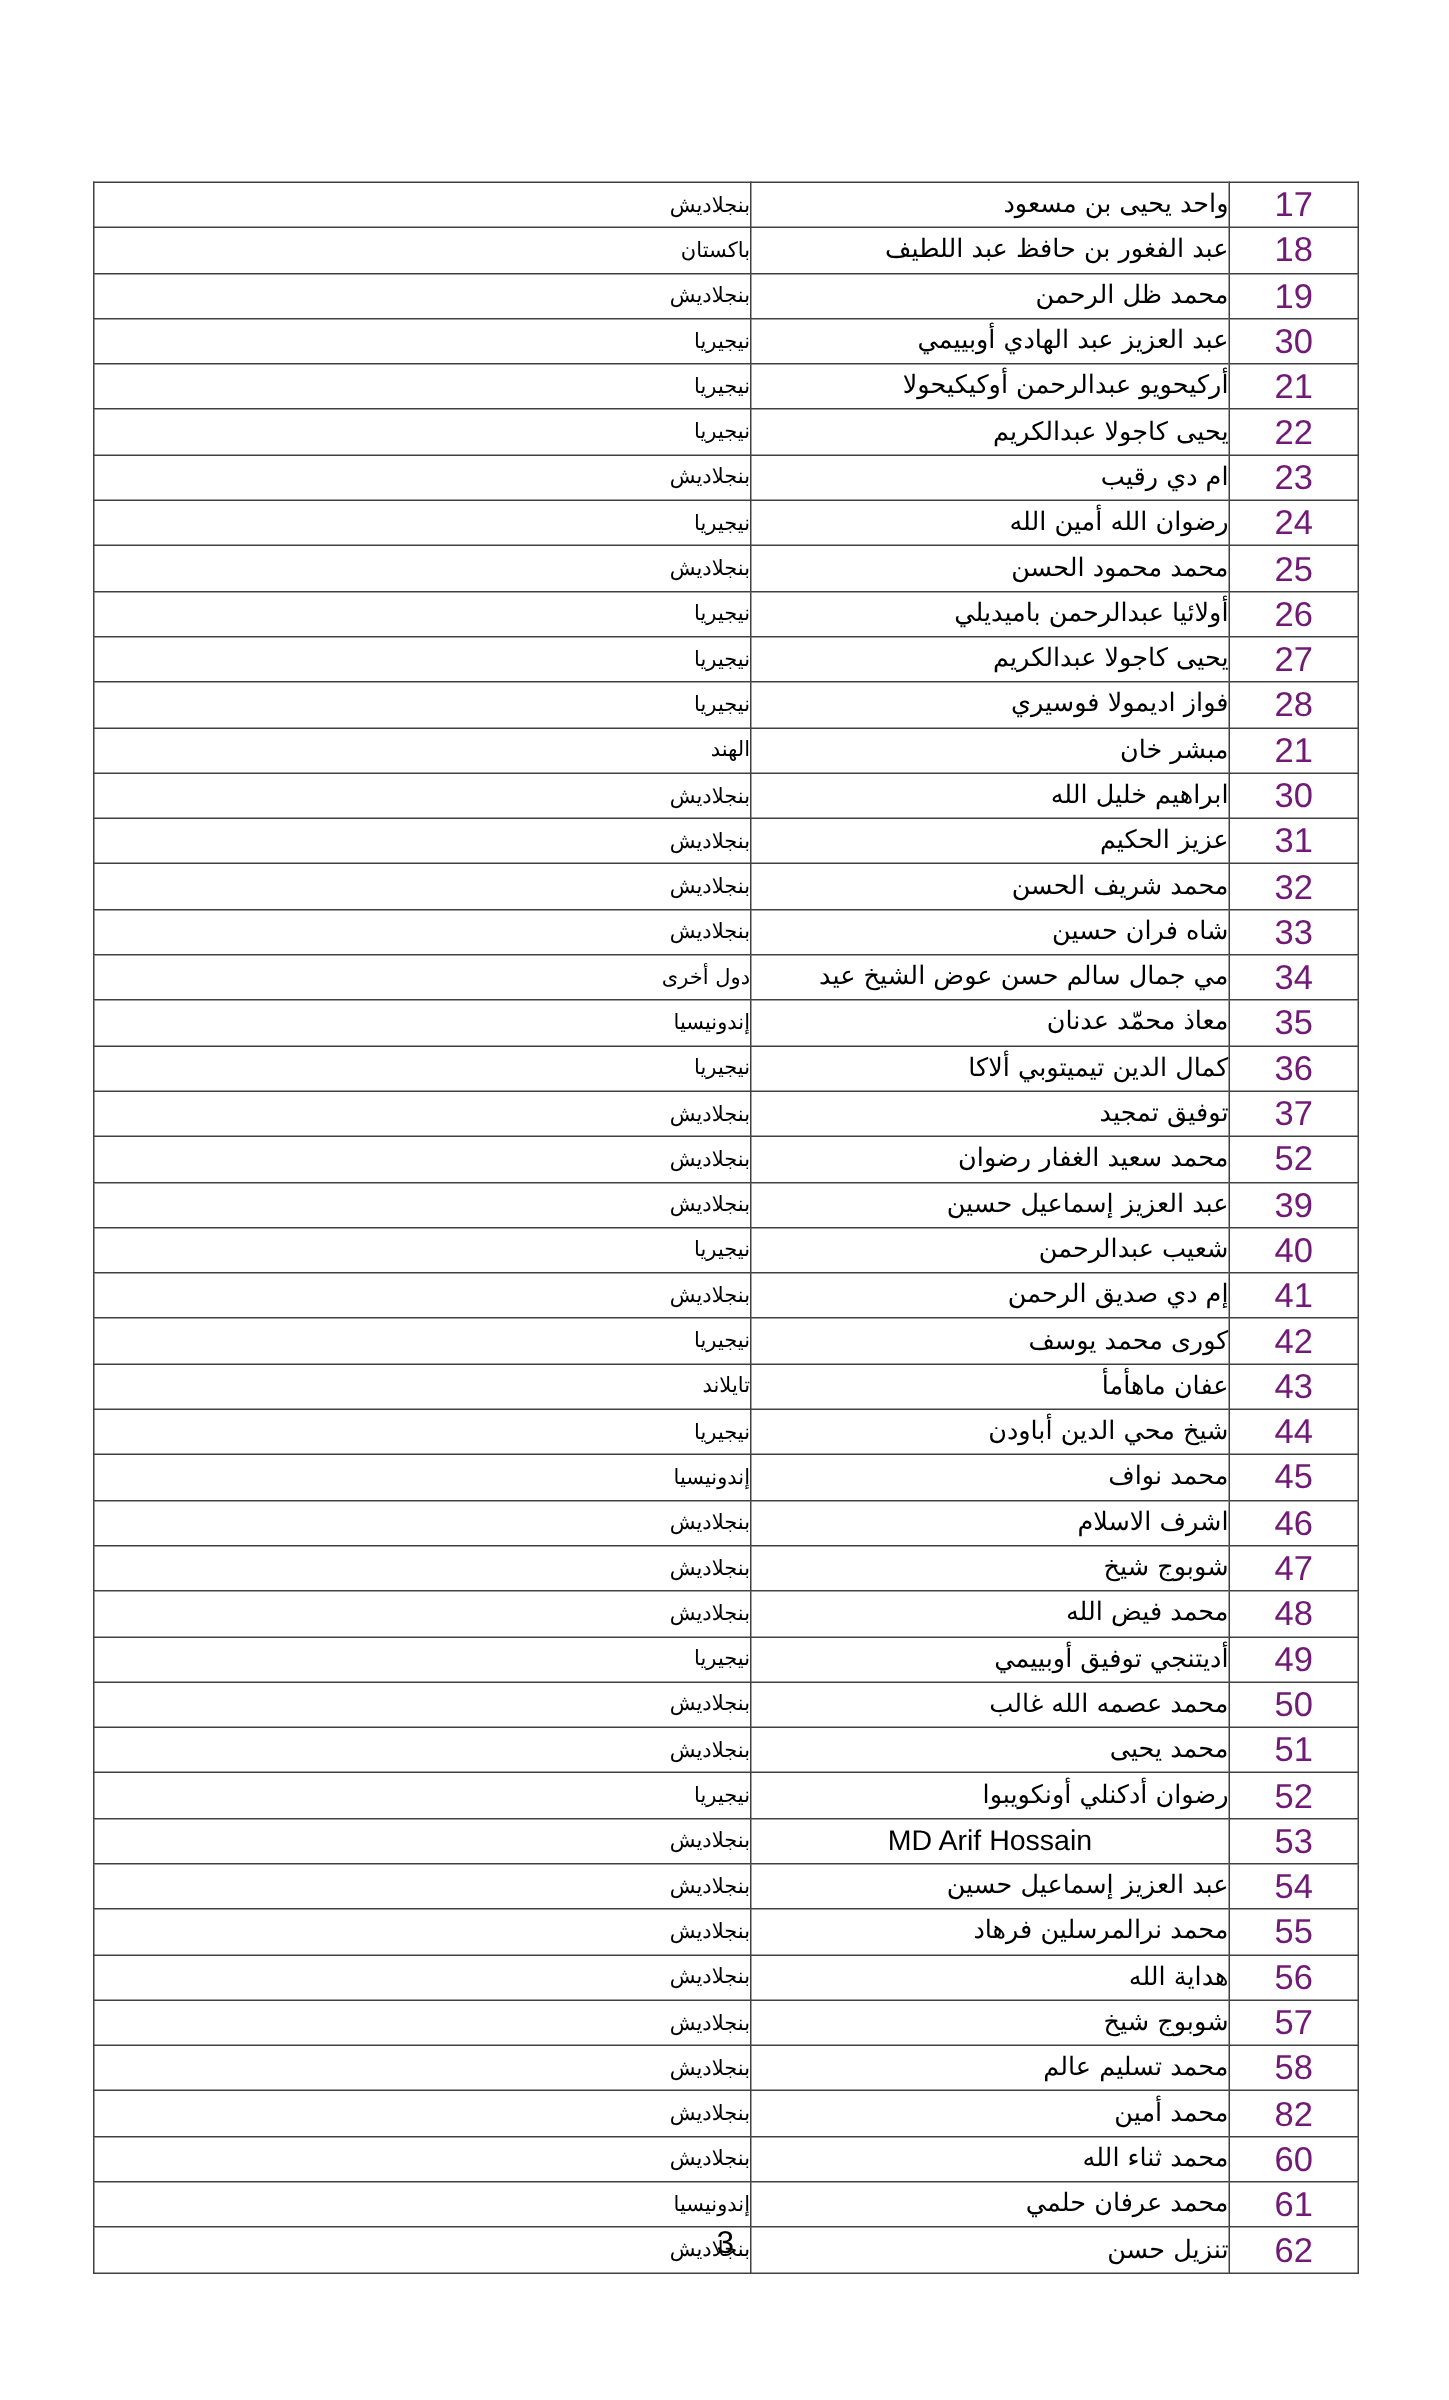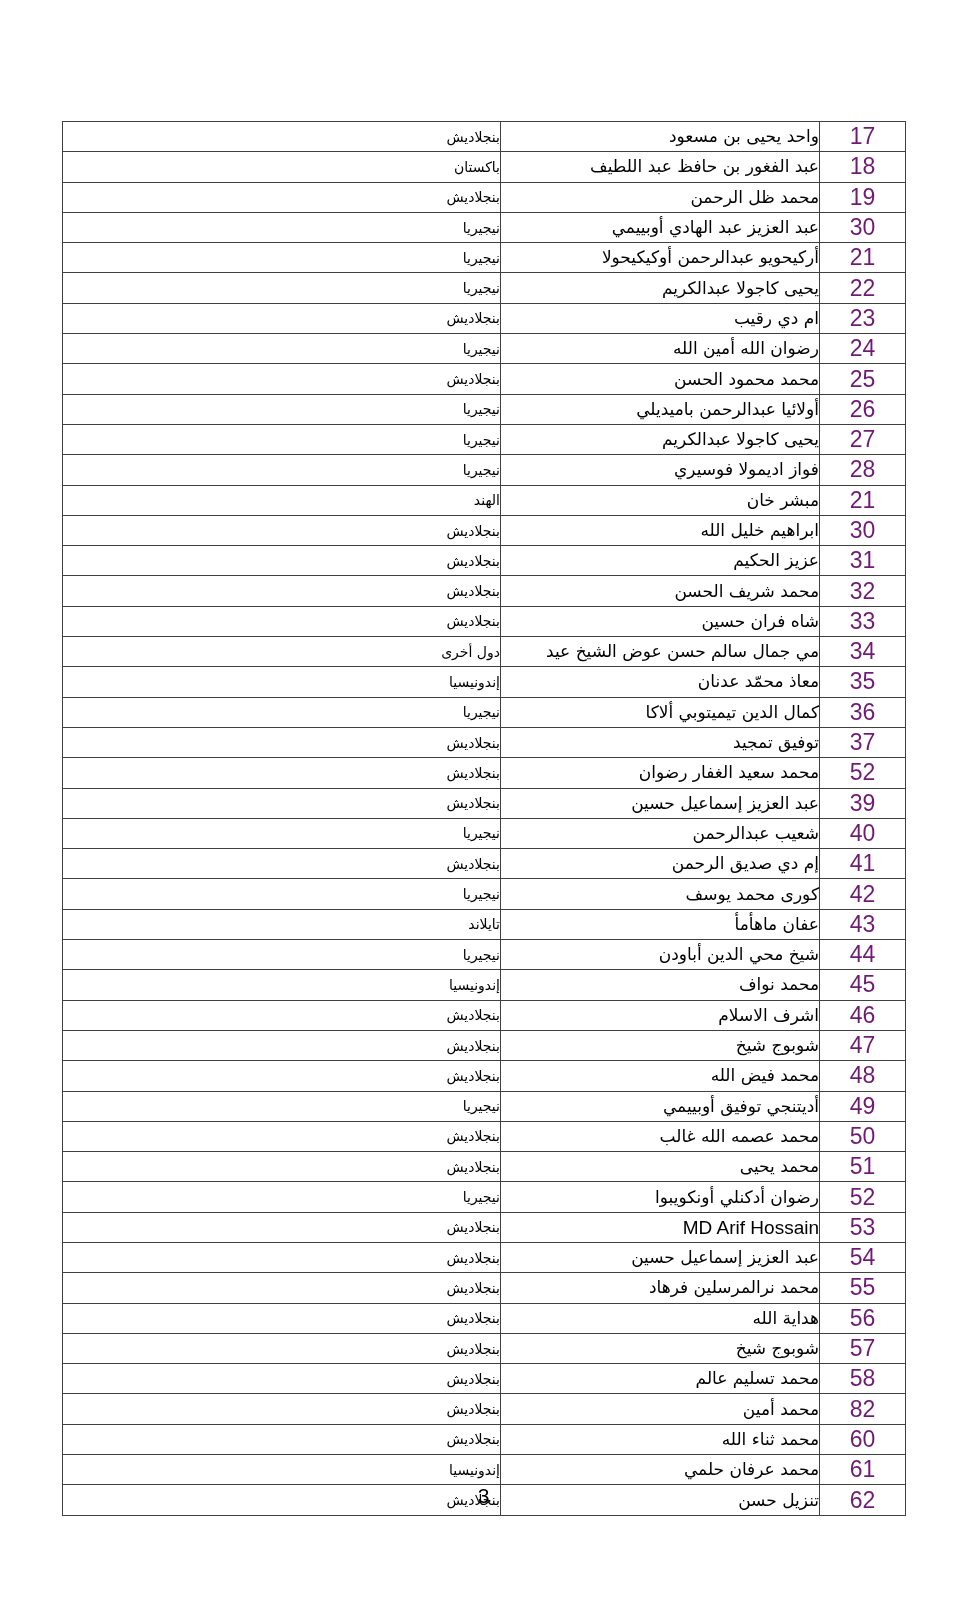--- a/index.html
+++ b/index.html
@@ -48,21 +48,21 @@
     text-align: right;
     padding: 0 8px;
   }
   td.country {
     font-size: 14px;
     text-align: right;
     padding: 0 6px;
   }
   td.name.latin {
     direction: ltr;
-    text-align: right;
+    text-align: center;
     font-family: "Liberation Sans", "DejaVu Sans", sans-serif;
     font-size: 19px;
   }
   
   td.nd-num  { border-left: none; }
   td.nd-name { border-right: none; }
   .footer {
     position: absolute;
     left: 62px;
     width: 843px;

